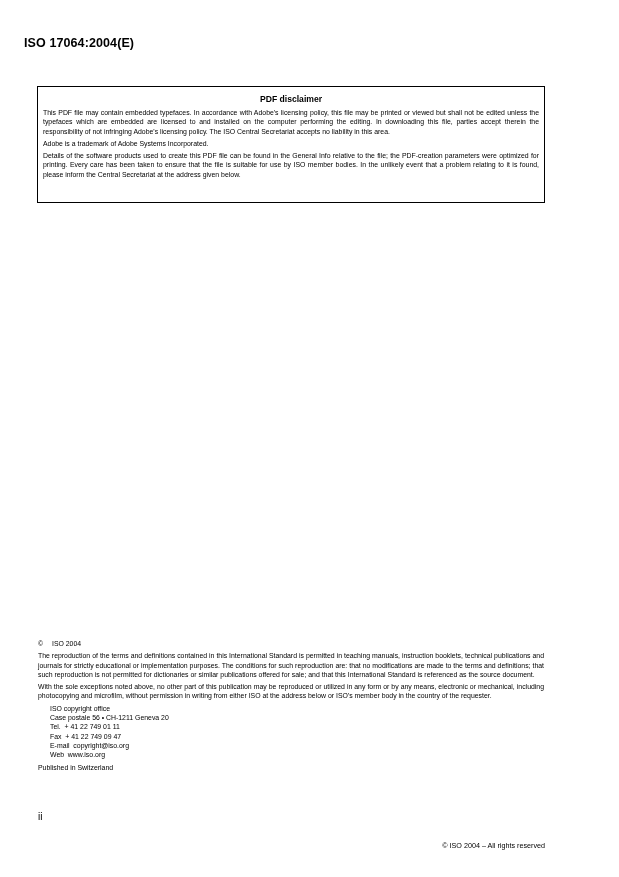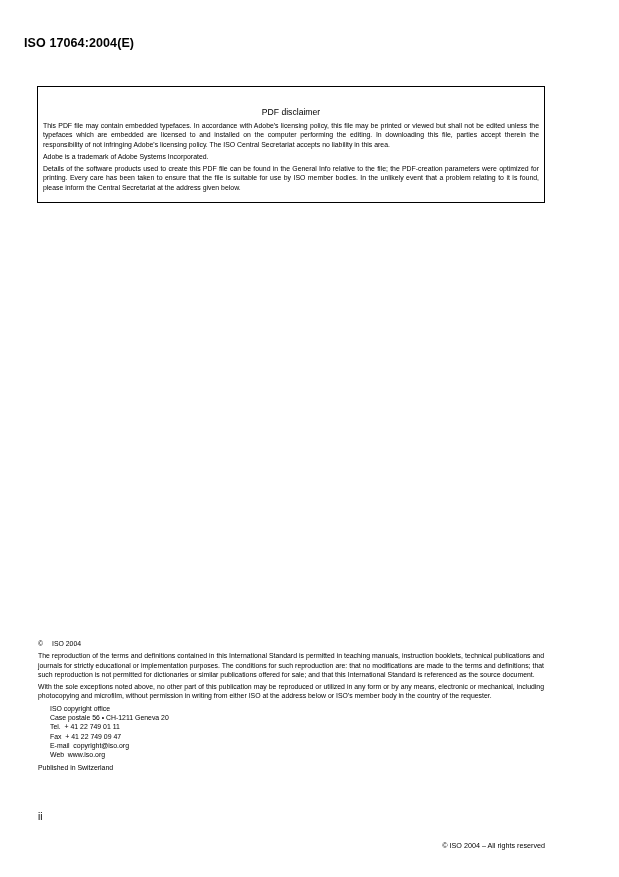--- a/index.html
+++ b/index.html
@@ -9,22 +9,22 @@
     }
     .doc-id {
       position: absolute; left: 24px; top: 36px;
       font-size: 12.5px; font-weight: bold; letter-spacing: 0.1px;
     }
     .disclaimer-box {
       position: absolute; left: 37px; top: 86px; width: 506px; height: 115px;
       border: 1.3px solid #000; box-sizing: content-box;
     }
     .disclaimer-title {
-      text-align: center; font-weight: normal; font-size: 8.6px;
-      margin-top: 20px; margin-bottom: 4px;
+      text-align: center; font-weight: bold; font-size: 8.6px;
+      margin-top: 7px; margin-bottom: 4px;
     }
     .disclaimer-para {
       font-size: 6.9px; line-height: 9.3px; text-align: justify;
       margin: 0 5px 3px 5px;
     }
     .copyright-block {
       position: absolute; left: 38px; top: 639px; width: 506px;
       font-size: 6.9px; line-height: 9.3px;
     }
     .copyright-head { margin-bottom: 3px; }

